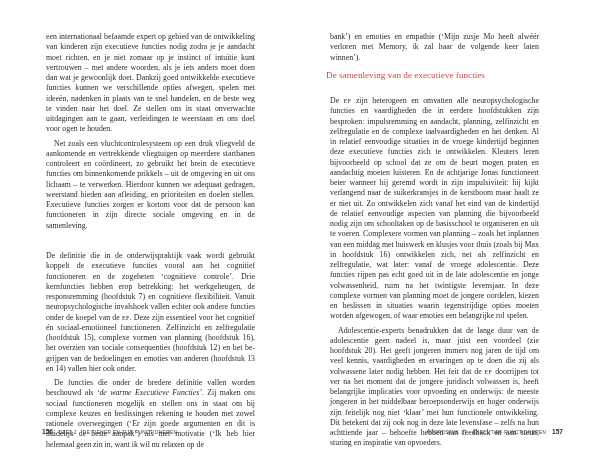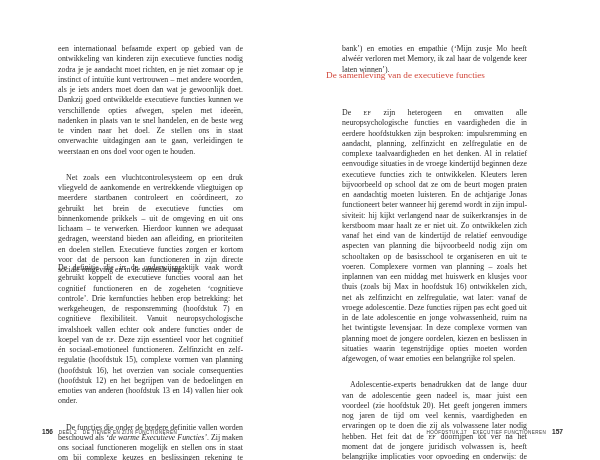--- a/index.html
+++ b/index.html
@@ -18,21 +18,21 @@
   .text-block {
     position: absolute;
     width: 217px;
     font-size: 7.85px;
     line-height: 10.25px;
     text-align: justify;
     hyphens: manual;
   }
   .left .text-block { left: 42px; }
   .right .text-block { left: 22px; }
-  .text-block p { margin: 16px; }
+  .text-block p { margin: 4px; }
   .text-block p.indent { text-indent: 8px; }
   .heading {
     position: absolute;
     width: 217px;
     font-size: 9.2px;
     line-height: 11.5px;
     color: #d24a3e;
     font-weight: normal;
     margin: 0;
   }

